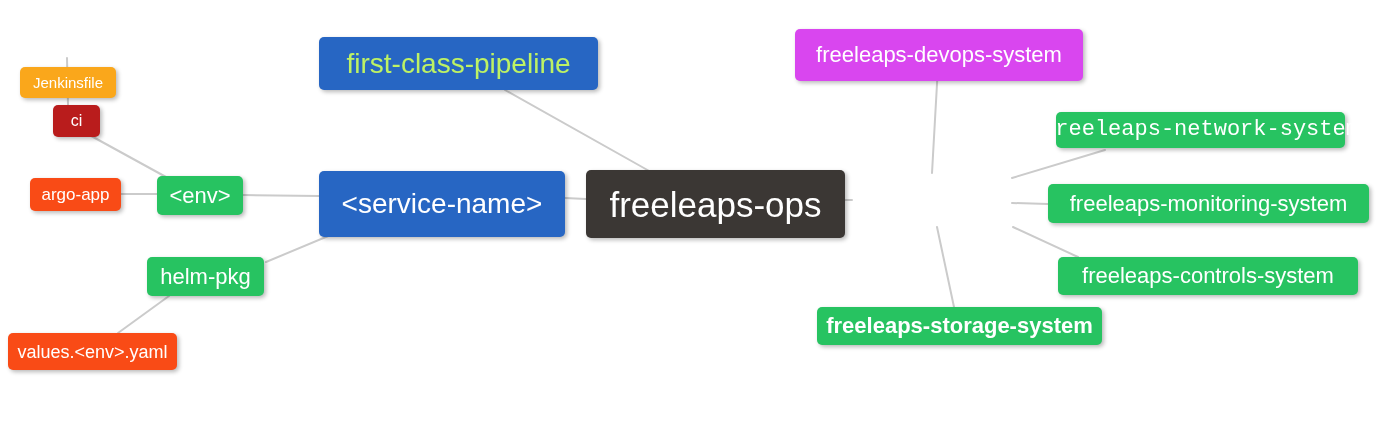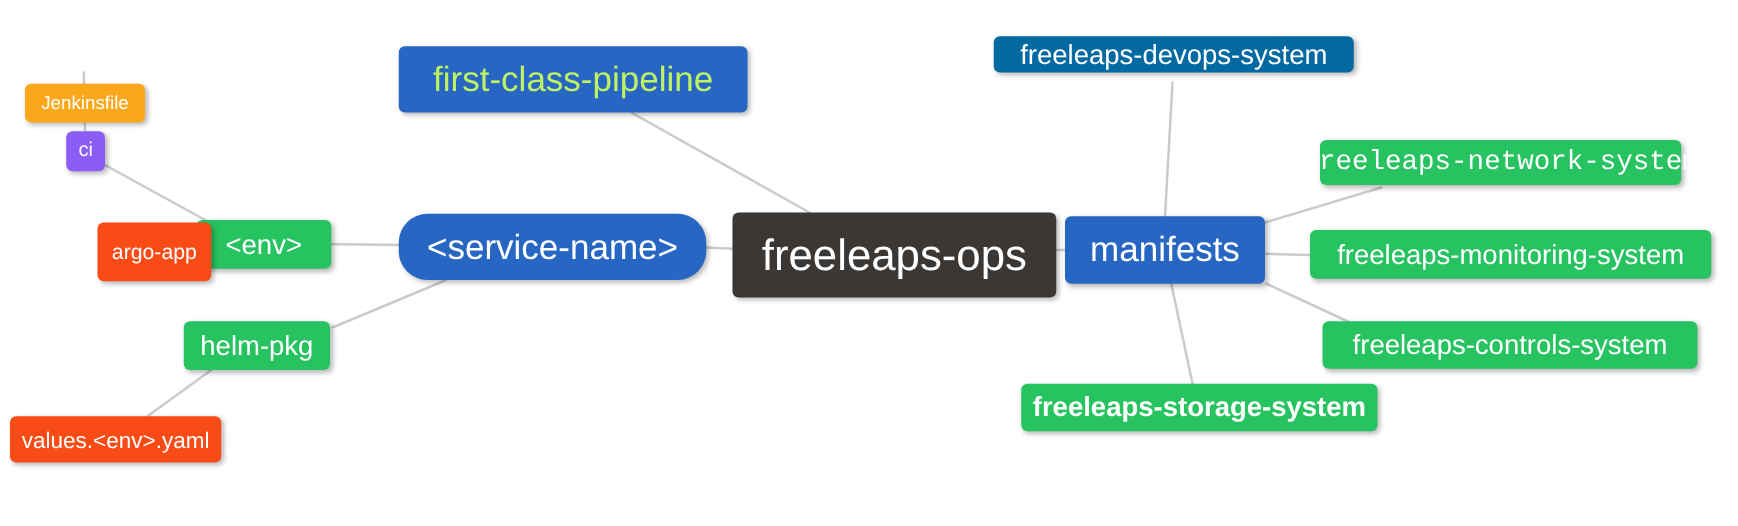--- a/index.html
+++ b/index.html
@@ -51,26 +51,25 @@
       <line x1="118" y1="333" x2="169" y2="296" stroke="#CBCBCB" stroke-width="2" stroke-linecap="round"></line>
       <line x1="845" y1="200" x2="852" y2="200" stroke="#CBCBCB" stroke-width="2" stroke-linecap="round"></line>
       <line x1="938" y1="66" x2="932" y2="173" stroke="#CBCBCB" stroke-width="2" stroke-linecap="round"></line>
       <line x1="1012" y1="178" x2="1105" y2="150" stroke="#CBCBCB" stroke-width="2" stroke-linecap="round"></line>
       <line x1="1012" y1="203" x2="1048" y2="204" stroke="#CBCBCB" stroke-width="2" stroke-linecap="round"></line>
       <line x1="1013" y1="227" x2="1078" y2="257" stroke="#CBCBCB" stroke-width="2" stroke-linecap="round"></line>
       <line x1="937" y1="227" x2="954" y2="307" stroke="#CBCBCB" stroke-width="2" stroke-linecap="round"></line>
     </svg>
 <div class="node" style="left: 586px; top: 170px; width: 259px; height: 68px; background: rgb(59, 55, 52); color: rgb(255, 255, 255); font-size: 35px;">freeleaps-ops</div>
     <div class="node" style="left: 319px; top: 37px; width: 279px; height: 53px; background: rgb(39, 102, 195); color: #bef264; font-size: 28px;">first-class-pipeline</div>
-    <div class="node" style="left: 319px; top: 171px; width: 246px; height: 53px; background: rgb(39, 102, 195); color: rgb(255, 255, 255); font-size: 28px; border-radius: 23px;">&lt;service-name&gt;</div>
-    <div class="node" style="left: 852px; top: 173px; width: 160px; height: 54px; background: rgb(39, 102, 195); color: rgb(255, 255, 255); font-size: 28px;">manifests</div>
-    <div class="node" style="left: 157px; top: 176px; width: 108px; height: 39px; background: rgb(39, 195, 97); color: rgb(255, 255, 255); font-size: 22px;">&lt;env&gt;</div>
+    <div class="node" style="left: 319px; top: 171px; width: 246px; height: 66px; background: rgb(39, 102, 195); color: rgb(255, 255, 255); font-size: 28px;">&lt;service-name&gt;</div>
+    <div class="node" style="left: 157px; top: 176px; width: 86px; height: 39px; background: rgb(39, 195, 97); color: rgb(255, 255, 255); font-size: 22px;">&lt;env&gt;</div>
     <div class="node" style="left: 147px; top: 257px; width: 117px; height: 39px; background: rgb(39, 195, 97); color: rgb(255, 255, 255); font-size: 22px;">helm-pkg</div>
-    <div class="node" style="left: 53px; top: 105px; width: 31px; height: 32px; background: #8b5cf6; color: rgb(255, 255, 255); font-size: 16px;">ci</div>
-    <div class="node" style="left: 30px; top: 178px; width: 91px; height: 47px; background: rgb(249, 75, 22); color: rgb(255, 255, 255); font-size: 17px; margin-left: 48px;">argo-app</div>
+    <div class="node" style="left: 53px; top: 105px; width: 47px; height: 32px; background: #b91c1c; color: rgb(255, 255, 255); font-size: 16px;">ci</div>
+    <div class="node" style="left: 30px; top: 178px; width: 91px; height: 33px; background: rgb(249, 75, 22); color: rgb(255, 255, 255); font-size: 17px;">argo-app</div>
     <div class="node" style="left: 8px; top: 333px; width: 169px; height: 37px; background: rgb(249, 75, 22); color: rgb(255, 255, 255); font-size: 18px;">values.&lt;env&gt;.yaml</div>
     <div class="node" style="left: 20px; top: 27px; width: 96px; height: 31px; background: rgb(250, 167, 27); color: rgb(255, 255, 255); font-size: 15px; margin-top: 40px;">Jenkinsfile</div>
-    <div class="node" style="left: 795px; top: 29px; width: 288px; height: 29px; background: #0369a1; color: rgb(255, 255, 255); font-size: 22px;">freeleaps-devops-system</div>
+    <div class="node" style="left: 795px; top: 29px; width: 288px; height: 52px; background: #d946ef; color: rgb(255, 255, 255); font-size: 22px;">freeleaps-devops-system</div>
     <div class="node" style="left: 1056px; top: 112px; width: 289px; height: 36px; background: rgb(39, 195, 97); color: rgb(255, 255, 255); font-size: 22px; font-family: Liberation Mono, monospace;">freeleaps-network-system</div>
     <div class="node" style="left: 1048px; top: 184px; width: 321px; height: 39px; background: rgb(39, 195, 97); color: rgb(255, 255, 255); font-size: 22px;">freeleaps-monitoring-system</div>
     <div class="node" style="left: 1058px; top: 257px; width: 300px; height: 38px; background: rgb(39, 195, 97); color: rgb(255, 255, 255); font-size: 22px;">freeleaps-controls-system</div>
     <div class="node" style="left: 817px; top: 307px; width: 285px; height: 38px; background: rgb(39, 195, 97); color: rgb(255, 255, 255); font-size: 22px; font-weight: bold;">freeleaps-storage-system</div>
   </div>
 
 </body></html>

